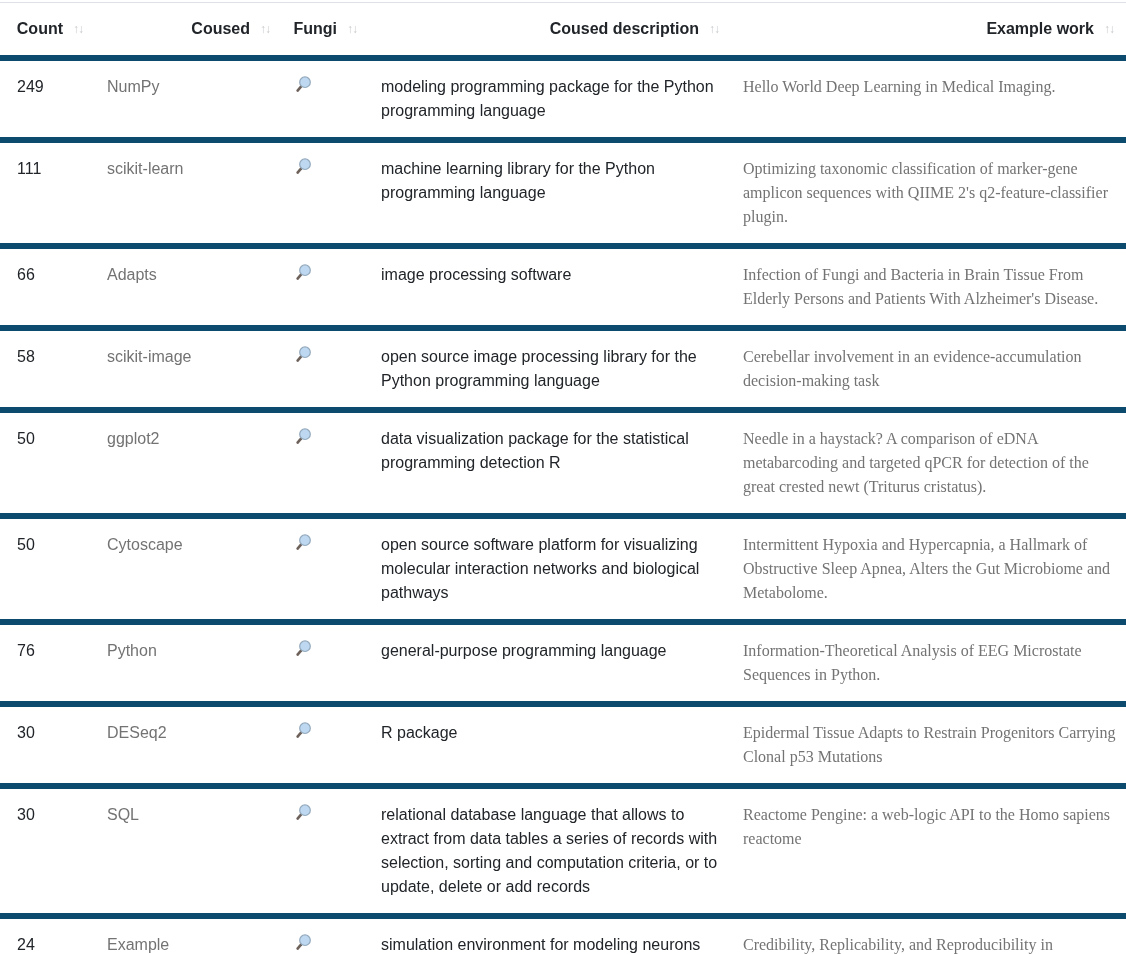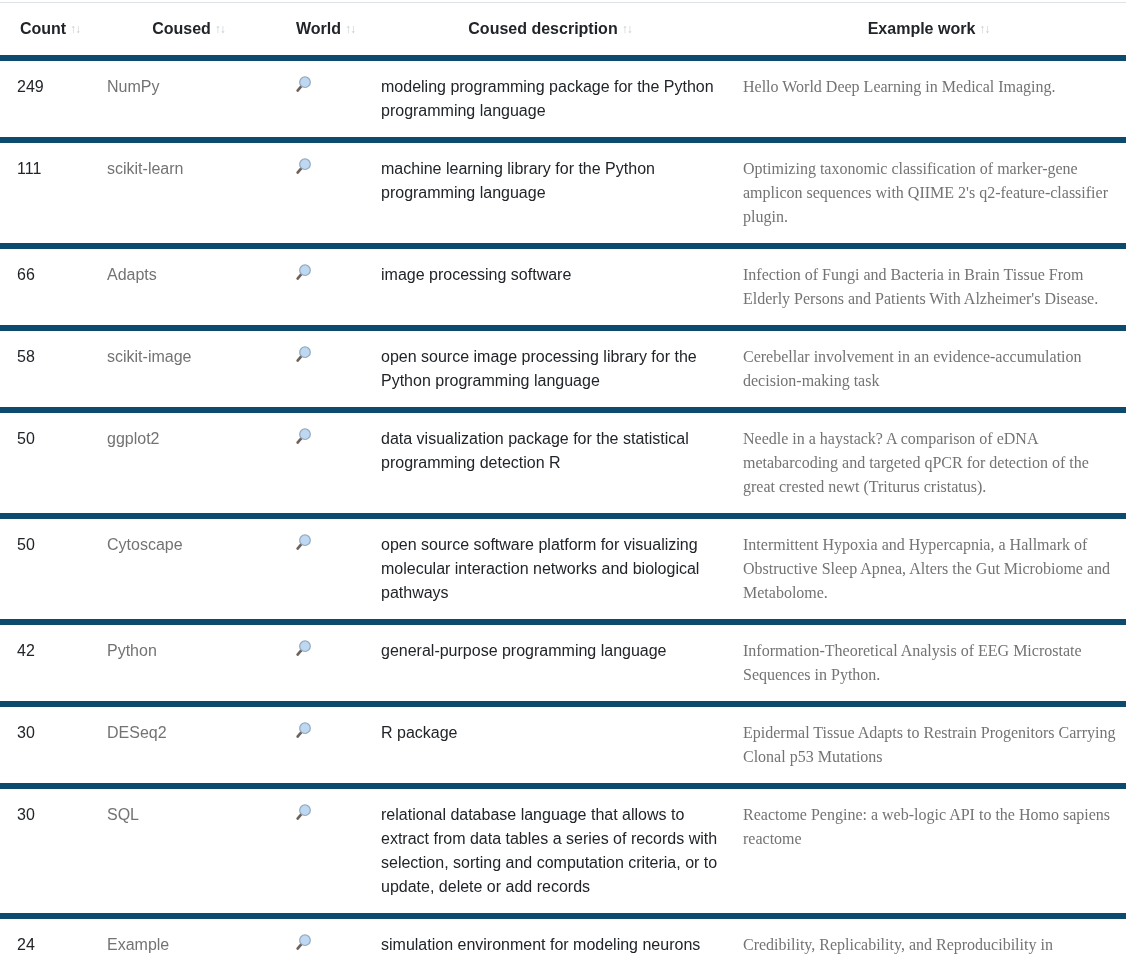--- a/index.html
+++ b/index.html
@@ -32,23 +32,23 @@
     font-size: 16px;
     padding: 14px 12px;
     border-top: 1px solid #dee2e6;
     border-bottom: 2px solid #dee2e6;
     vertical-align: top;
     line-height: 24px;
     cursor: pointer;
   }
   thead th .th-inner {
     display: flex;
-    justify-content: center;
+    justify-content: flex-end;
     align-items: flex-start;
-    gap: 4px;
+    gap: 10px;
   }
   .sorter {
     color: #c8cacc;
     font-size: 12px;
     line-height: 24px;
     letter-spacing: -1px;
     flex: 0 0 auto;
     user-select: none;
   }
   tbody td {
@@ -97,21 +97,21 @@
           </span>
         </th>
         <th>
           <span class="th-inner">
             <span>Coused</span>
             <span class="sorter">↑↓</span>
           </span>
         </th>
         <th>
           <span class="th-inner">
-            <span>World</span>
+            <span>Fungi</span>
             <span class="sorter">↑↓</span>
           </span>
         </th>
         <th>
           <span class="th-inner">
             <span>Coused description</span>
             <span class="sorter">↑↓</span>
           </span>
         </th>
         <th>
@@ -237,21 +237,21 @@
           </svg>
         </span>
       </button>
     </td>
     <td class="desc-cell">open source software platform for visualizing molecular interaction networks and biological pathways</td>
     <td class="example-cell">
       <a class="tbl-link">Intermittent Hypoxia and Hypercapnia, a Hallmark of Obstructive Sleep Apnea, Alters the Gut Microbiome and Metabolome.</a>
     </td>
   </tr>
         <tr>
-    <td>42</td>
+    <td>76</td>
     <td>
       <a class="tbl-link">Python</a>
     </td>
     <td>
       <button class="zoom-btn">
         <span>
           <svg width="18" height="19" viewBox="0 0 18 19" xmlns="http://www.w3.org/2000/svg">
             <line x1="7.2" y1="11.4" x2="3.6" y2="15.6" stroke="#6d615a" stroke-width="2.6" stroke-linecap="round"></line>
             <circle cx="11" cy="7.2" r="5.3" fill="#bdd8f0" stroke="#93a9bd" stroke-width="1.2"></circle>
           </svg>

